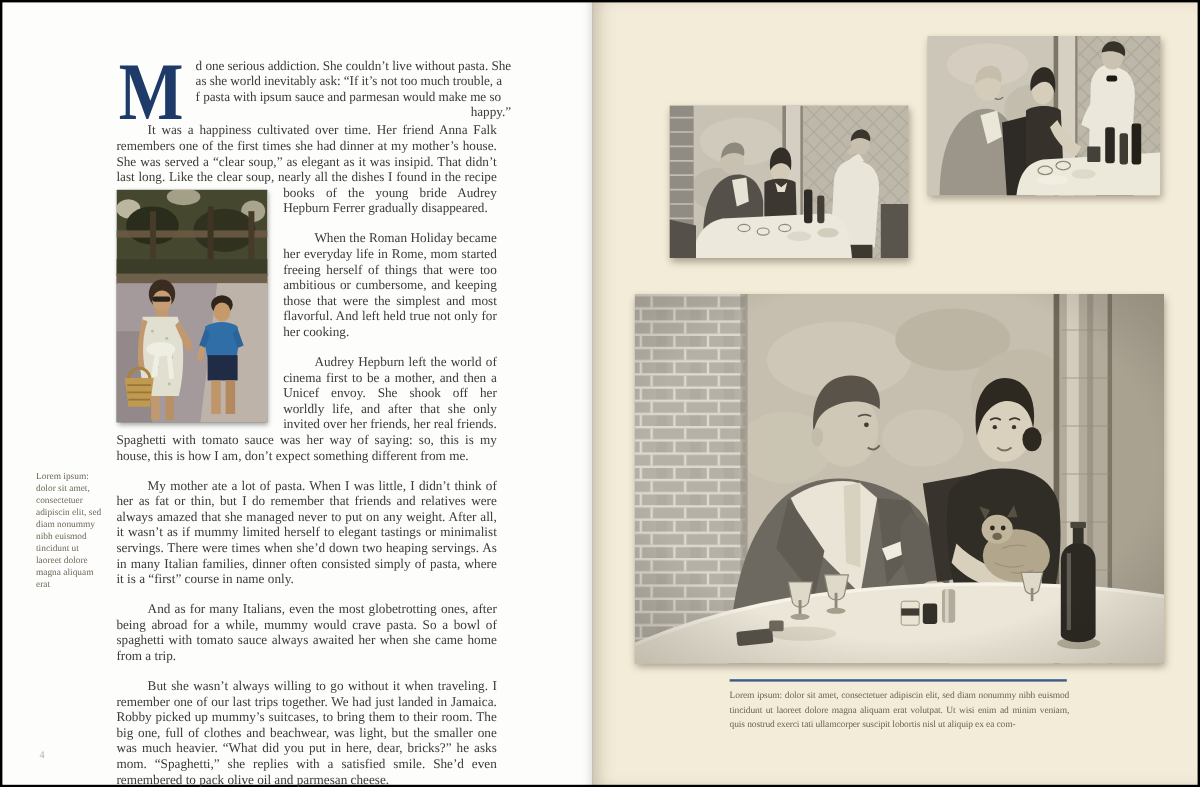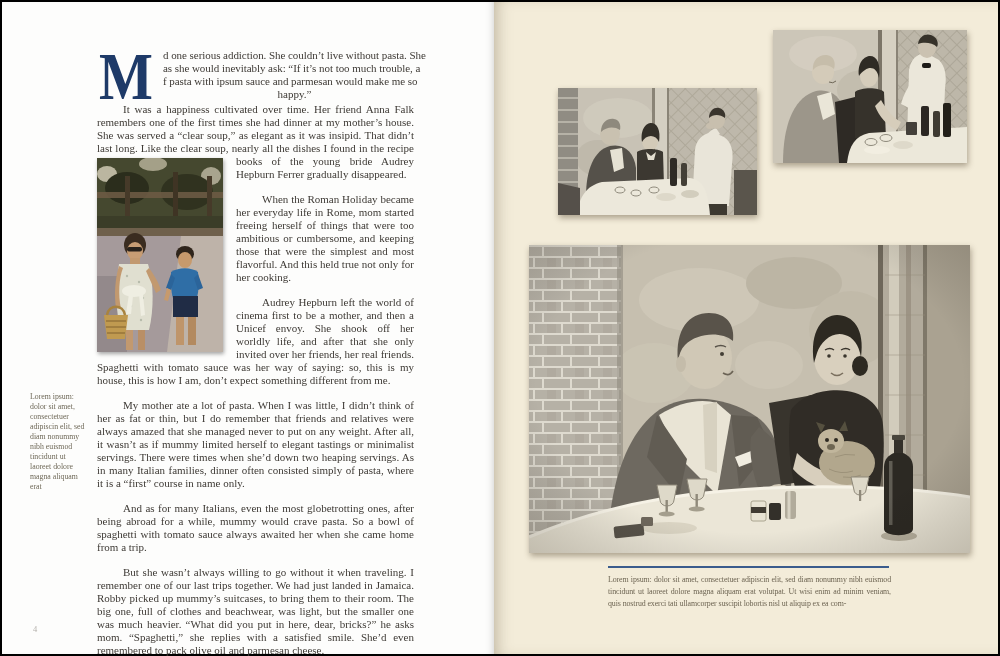--- a/index.html
+++ b/index.html
@@ -12,21 +12,21 @@
               box-shadow:inset 10px 0 16px -8px rgba(80,65,40,.35);}
 
   
   .text-col{position:absolute;left:83px;top:47px;width:341px;
             font-size:11px;line-height:13px;color:#3e3a35;text-align:justify;}
   .text-col p{margin:12px;text-indent:26px;}
   .dropcap{float:left;width:54px;height:46px;margin:4px 10px 0 14px;
            font-weight:bold;font-size:68px;line-height:46px;color:#1e3a68;
            transform:scaleX(.84);transform-origin:0 50%;}
   .frag{white-space:nowrap;font-size:11px;letter-spacing:-.05px;text-align:left;}
-  .hang{text-align:center;}
+  .hang{text-align:right;}
   .para-first{margin-top:2px !important;}
   .photo-float{float:left;width:126px;height:194px;margin:3px 13px 6px 0;
                box-shadow:1px 2px 4px rgba(0,0,0,.35);}
   .photo-float svg,.photo svg{display:block;width:100%;height:100%;}
   .margin-note{position:absolute;left:28px;top:390px;width:58px;
                font-size:7.8px;line-height:10px;color:#6e6857;text-align:left;}
   .pagenum{position:absolute;left:31px;top:622px;font-size:8.5px;color:#b4b1ac;}
 
   
   .photo{position:absolute;box-shadow:1px 3px 6px rgba(60,45,25,.4);background:#c6bfaf;}
@@ -42,21 +42,21 @@
 <body>
 
 <div class="spread">
 
   <div class="page page-left">
 
     <div class="text-col">
       <div class="opening">
         <span class="dropcap">M</span>
         <div class="frag">d one serious addiction. She couldn’t live without pasta. She</div>
-        <div class="frag">as she would inevitably ask: “If it’s not too much trouble, a</div>
+        <div class="frag">as she world inevitably ask: “If it’s not too much trouble, a</div>
         <div class="frag">f pasta with ipsum sauce and parmesan would make me so</div>
         <div class="hang">happy.”</div>
       </div>
 
       <p class="para-first">
         <span>It was a happiness cultivated over time. Her friend Anna Falk remembers one of the first times she had dinner at my mother’s house. She was served a “clear soup,” as elegant as it was insipid. That didn’t last long. Like the clear soup, nearly all the dishes I found in the recipe books</span>
         <span class="photo-float">
 
           <svg viewBox="0 0 126 194" preserveAspectRatio="none">
             <rect width="126" height="194" fill="#45482f"></rect>
@@ -106,21 +106,21 @@
             <path d="M74,116 l-5,14 5,2 4,-12 z" fill="#2b649a"></path>
             <path d="M101,116 l5,14 -5,2 -4,-12 z" fill="#2b649a"></path>
             <rect x="76" y="138" width="25" height="21" fill="#202c45"></rect>
             <rect x="79" y="159" width="8" height="28" fill="#bf956a"></rect>
             <rect x="91" y="159" width="8" height="28" fill="#b38a60"></rect>
             <path d="M70,130 l-3,12 4,1 3,-11 z" fill="#c79a6c"></path>
           </svg>
         </span>
         <span>of the young bride Audrey Hepburn Ferrer gradually disappeared.</span>
       </p>
-      <p>When the Roman Holiday became her everyday life in Rome, mom started freeing herself of things that were too ambitious or cumbersome, and keeping those that were the simplest and most flavorful. And this held true not only for her cooking.</p>
+      <p>When the Roman Holiday became her everyday life in Rome, mom started freeing herself of things that were too ambitious or cumbersome, and keeping those that were the simplest and most flavorful. And left held true not only for her cooking.</p>
       <p>Audrey Hepburn left the world of cinema first to be a mother, and then a Unicef envoy. She shook off her worldly life, and after that she only invited over her friends, her real friends. Spaghetti with tomato sauce was her way of saying: so, this is my house, this is how I am, don’t expect something different from me.</p>
       <p>My mother ate a lot of pasta. When I was little, I didn’t think of her as fat or thin, but I do remember that friends and relatives were always amazed that she managed never to put on any weight. After all, it wasn’t as if mummy limited herself to elegant tastings or minimalist servings. There were times when she’d down two heaping servings. As in many Italian families, dinner often consisted simply of pasta, where it is a “first” course in name only.</p>
       <p>And as for many Italians, even the most globetrotting ones, after being abroad for a while, mummy would crave pasta. So a bowl of spaghetti with tomato sauce always awaited her when she came home from a trip.</p>
       <p>But she wasn’t always willing to go without it when traveling. I remember one of our last trips together. We had just landed in Jamaica. Robby picked up mummy’s suitcases, to bring them to their room. The big one, full of clothes and beachwear, was light, but the smaller one was much heavier. “What did you put in here, dear, bricks?” he asks mom. “Spaghetti,” she replies with a satisfied smile. She’d even remembered to pack olive oil and parmesan cheese.</p>
     </div>
 
     <div class="margin-note">Lorem ipsum: dolor sit amet, consectetuer adipiscin elit, sed diam nonummy nibh euismod tincidunt ut laoreet dolore magna aliquam erat</div>
 
     <div class="pagenum">4</div>
   </div>

